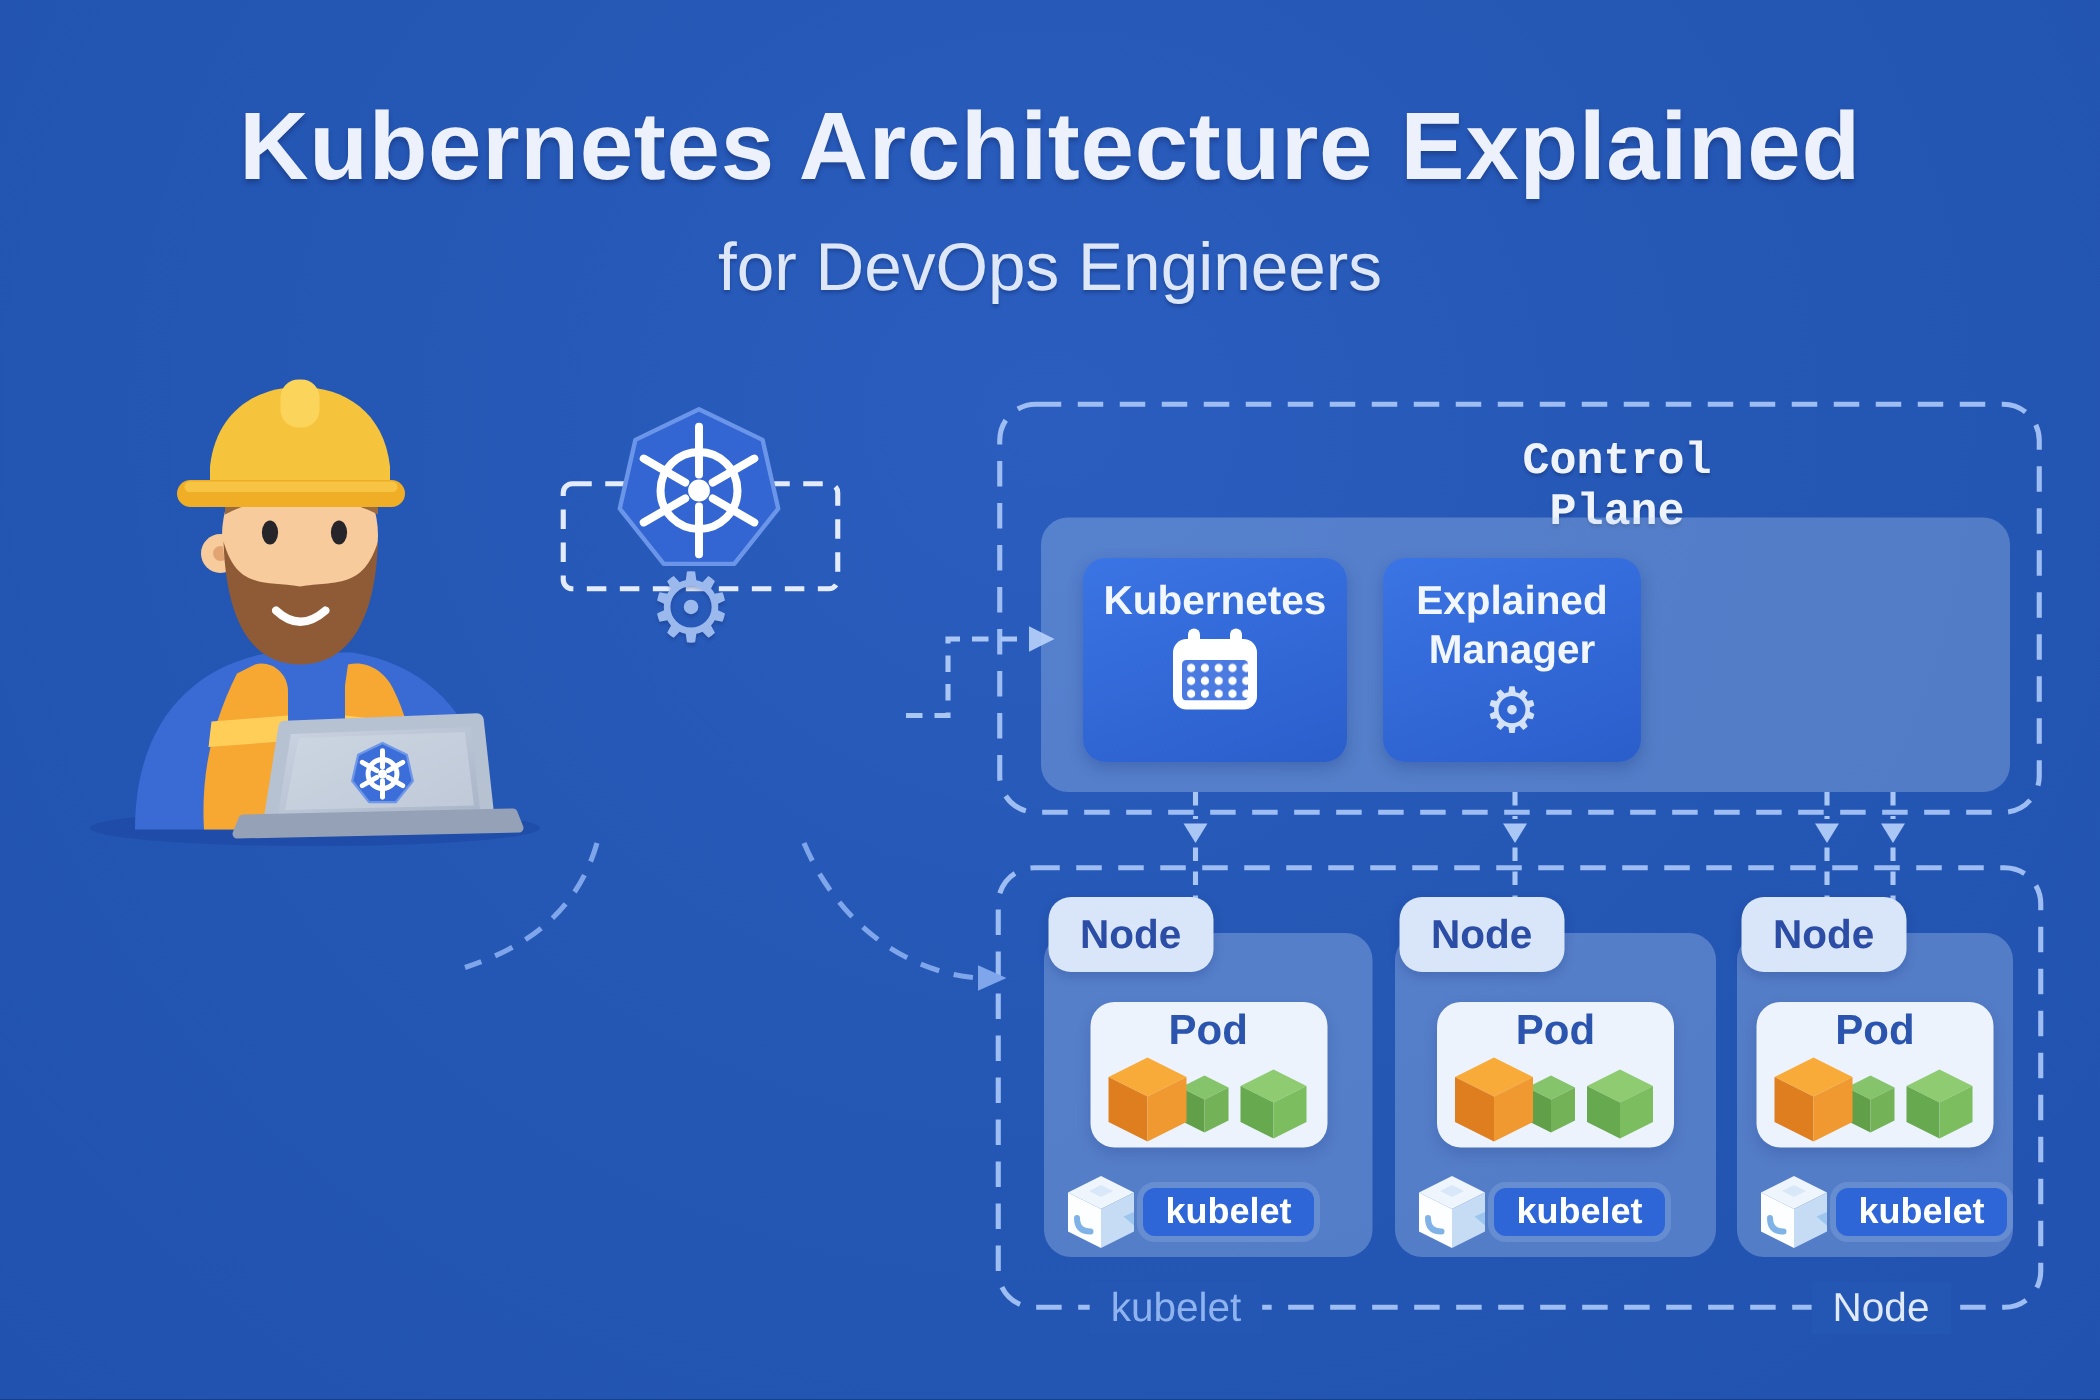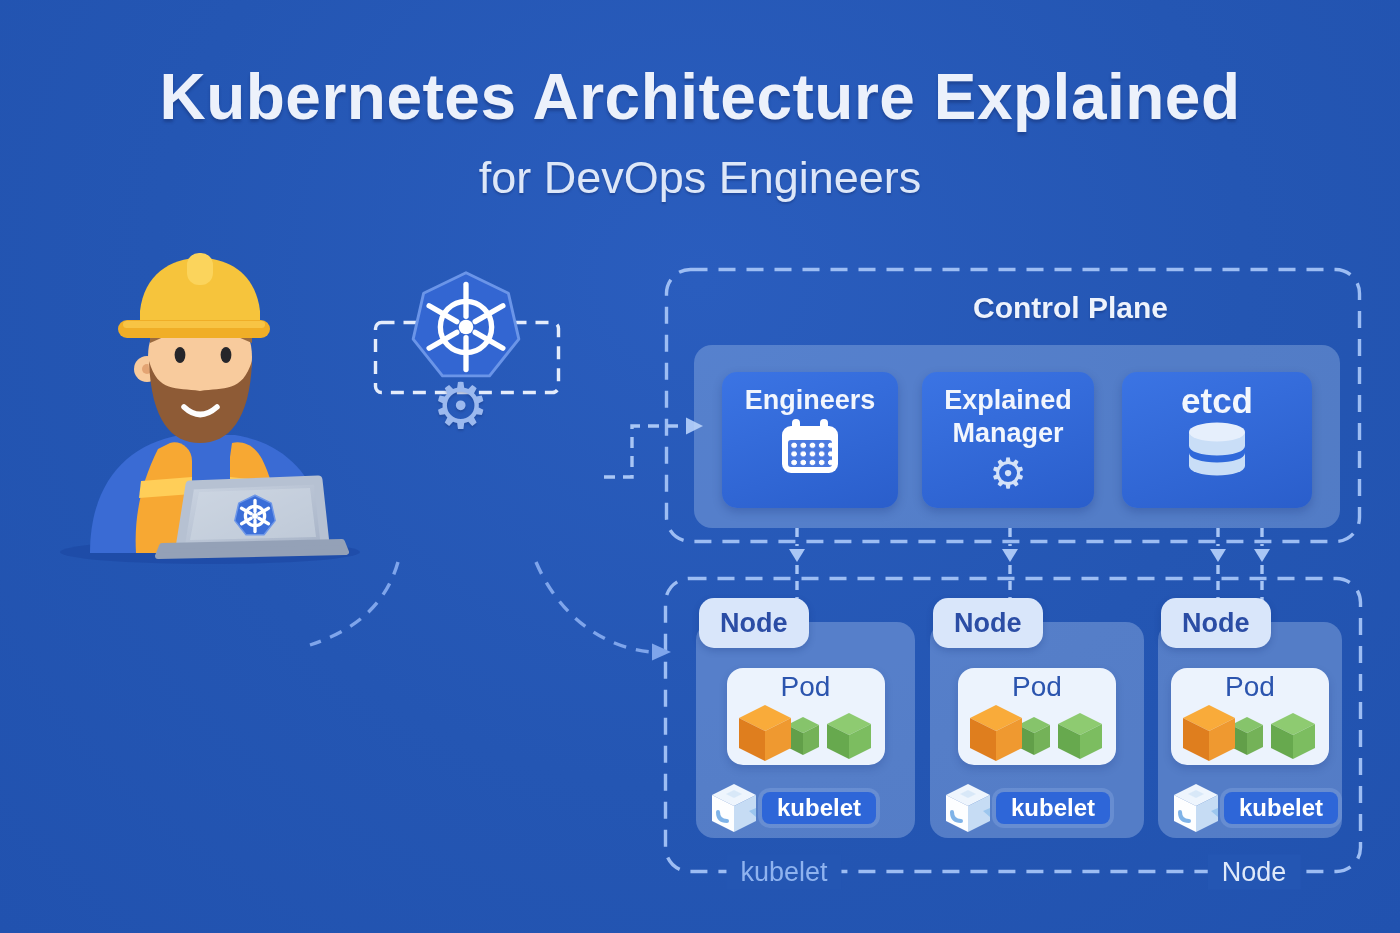--- a/index.html
+++ b/index.html
@@ -21,22 +21,22 @@
   .worker{left:30px;top:245px;z-index:2;}
   .k8s-logo{left:406px;top:267px;z-index:2;}
   .gear-big{left:432px;top:374px;z-index:2;font-family:"DejaVu Sans",sans-serif;
     font-size:64px;line-height:64px;color:#9cb9ee;text-shadow:0 2px 2px rgba(20,40,100,.25);}
   .api-box{left:332px;top:433px;width:270px;height:127px;z-index:3;border-radius:17px;
     background:linear-gradient(180deg,#f3f7fd 0%,#dde8f7 100%);
     box-shadow:0 12px 26px rgba(8,28,80,.30);
     display:flex;flex-direction:column;align-items:center;justify-content:center;}
   .api-box div{font-size:31px;font-weight:bold;color:#27479f;line-height:41px;}
   
-  .cp-label{left:973px;top:291px;width:210px;font-size:30px;font-weight:bold;
-    color:#eef3fc;z-index:2;text-shadow:0 2px 2px rgba(18,40,100,.35);}
+  .cp-label{left:973px;top:291px;width:210px;text-align:center;font-size:30px;font-weight:bold;
+    color:#eef3fc;z-index:2;text-shadow:0 2px 2px rgba(18,40,100,.35);font-family:Liberation Mono, monospace;}
   .cp-panel{left:694px;top:345px;width:646px;height:183px;border-radius:18px;
     background:rgba(193,214,246,.30);z-index:2;}
   .cp-box{position:absolute;top:27px;height:136px;border-radius:15px;
     background:linear-gradient(160deg,#3b74e4 0%,#2a5ecb 100%);
     box-shadow:0 4px 10px rgba(15,40,110,.25);
     display:flex;flex-direction:column;align-items:center;padding-top:12px;box-sizing:border-box;}
   .cp-box .lbl{font-size:27px;font-weight:bold;color:#f2f6fd;text-align:center;line-height:33px;}
   .cp-box.etcd .lbl{font-size:35px;}
   .box-sched{left:28px;width:176px;}
   .box-cm{left:228px;width:172px;}
@@ -54,21 +54,21 @@
   .node-card{position:absolute;top:622px;height:216px;border-radius:18px;
     background:rgba(189,211,246,.32);z-index:2;}
   .card-1{left:696px;width:219px;}
   .card-2{left:930px;width:214px;}
   .card-3{left:1158px;width:184px;}
   .node-pill{position:absolute;top:-24px;left:3px;height:50px;line-height:50px;padding:0 21px;
     background:#d9e6fa;border-radius:15px;font-size:27px;font-weight:bold;color:#2b4da5;
     box-shadow:0 3px 7px rgba(15,40,110,.22);}
   .pod-box{position:absolute;top:46px;left:50%;transform:translateX(-50%);width:158px;height:97px;
     background:#ecf3fd;border-radius:16px;box-shadow:0 4px 9px rgba(15,40,110,.18);text-align:center;}
-  .pod-lbl{font-size:28px;font-weight:normal;color:#2b54ae;margin-top:3px;}
+  .pod-lbl{font-size:28px;font-weight:bold;color:#2b54ae;margin-top:3px;}
   .pod-cubes{position:absolute;left:4px;bottom:2px;}
   .kubelet-row{position:absolute;left:14px;top:160px;display:flex;align-items:center;}
   .kubelet-badge{height:32px;line-height:32px;padding:0 15px;margin-left:4px;border-radius:8px;
     background:#2e66d8;box-shadow:0 0 0 4px rgba(173,200,244,.22);
     font-size:24px;font-weight:bold;color:#fff;}
   
   .legend-item{top:872px;transform:translate(-50%,-50%);z-index:3;background:#2456b3;
     padding:2px 14px;font-size:27px;font-weight:500;white-space:nowrap;}
   .legend-0{left:784px;color:#8fb3ef;}
   .legend-1{left:1040px;color:#e3ecfa;}
@@ -182,36 +182,28 @@
         <line x1="9.5" y1="5.5" x2="38.1" y2="22"></line>
     </g>
   </svg>
 
   <span class="abs gear-big">⚙</span>
 
 
   <div class="abs cp-label">Control Plane</div>
   <div class="abs cp-panel">
     <div class="cp-box box-sched">
-      <div class="lbl">Engineers</div>
+      <div class="lbl">Kubernetes</div>
       <div class="cal">
           <div class="grid"></div>
         </div>
     </div>
     <div class="cp-box box-cm">
       <div class="lbl" style="width:150px;">Explained Manager</div>
       <span class="gear-small">⚙</span>
-    </div>
-    <div class="cp-box etcd box-etcd">
-      <div class="lbl">etcd</div>
-      <svg width="66" height="60" viewBox="0 0 66 60" style="margin-top:2px;">
-        <path d="M5 13 v34 a28 9.5 0 0 0 56 0 v-34 Z" fill="#c9def7"></path>
-        <ellipse cx="33" cy="13" rx="28" ry="9.5" fill="#e6effc"></ellipse>
-        <path d="M5 27 a28 9.5 0 0 0 56 0 v7 a28 9.5 0 0 1 -56 0 Z" fill="#2f68da"></path>
-      </svg>
     </div>
   </div>
 
   <div class="node-card card-1">
     <div class="node-pill">Node</div>
     <div class="pod-box">
       <div class="pod-lbl">Pod</div>
       <svg class="pod-cubes" width="150" height="64" viewBox="0 0 150 64">
         <g>
             <polygon points="72,18 88,26 72,34 56,26" fill="#86c46b"></polygon>

